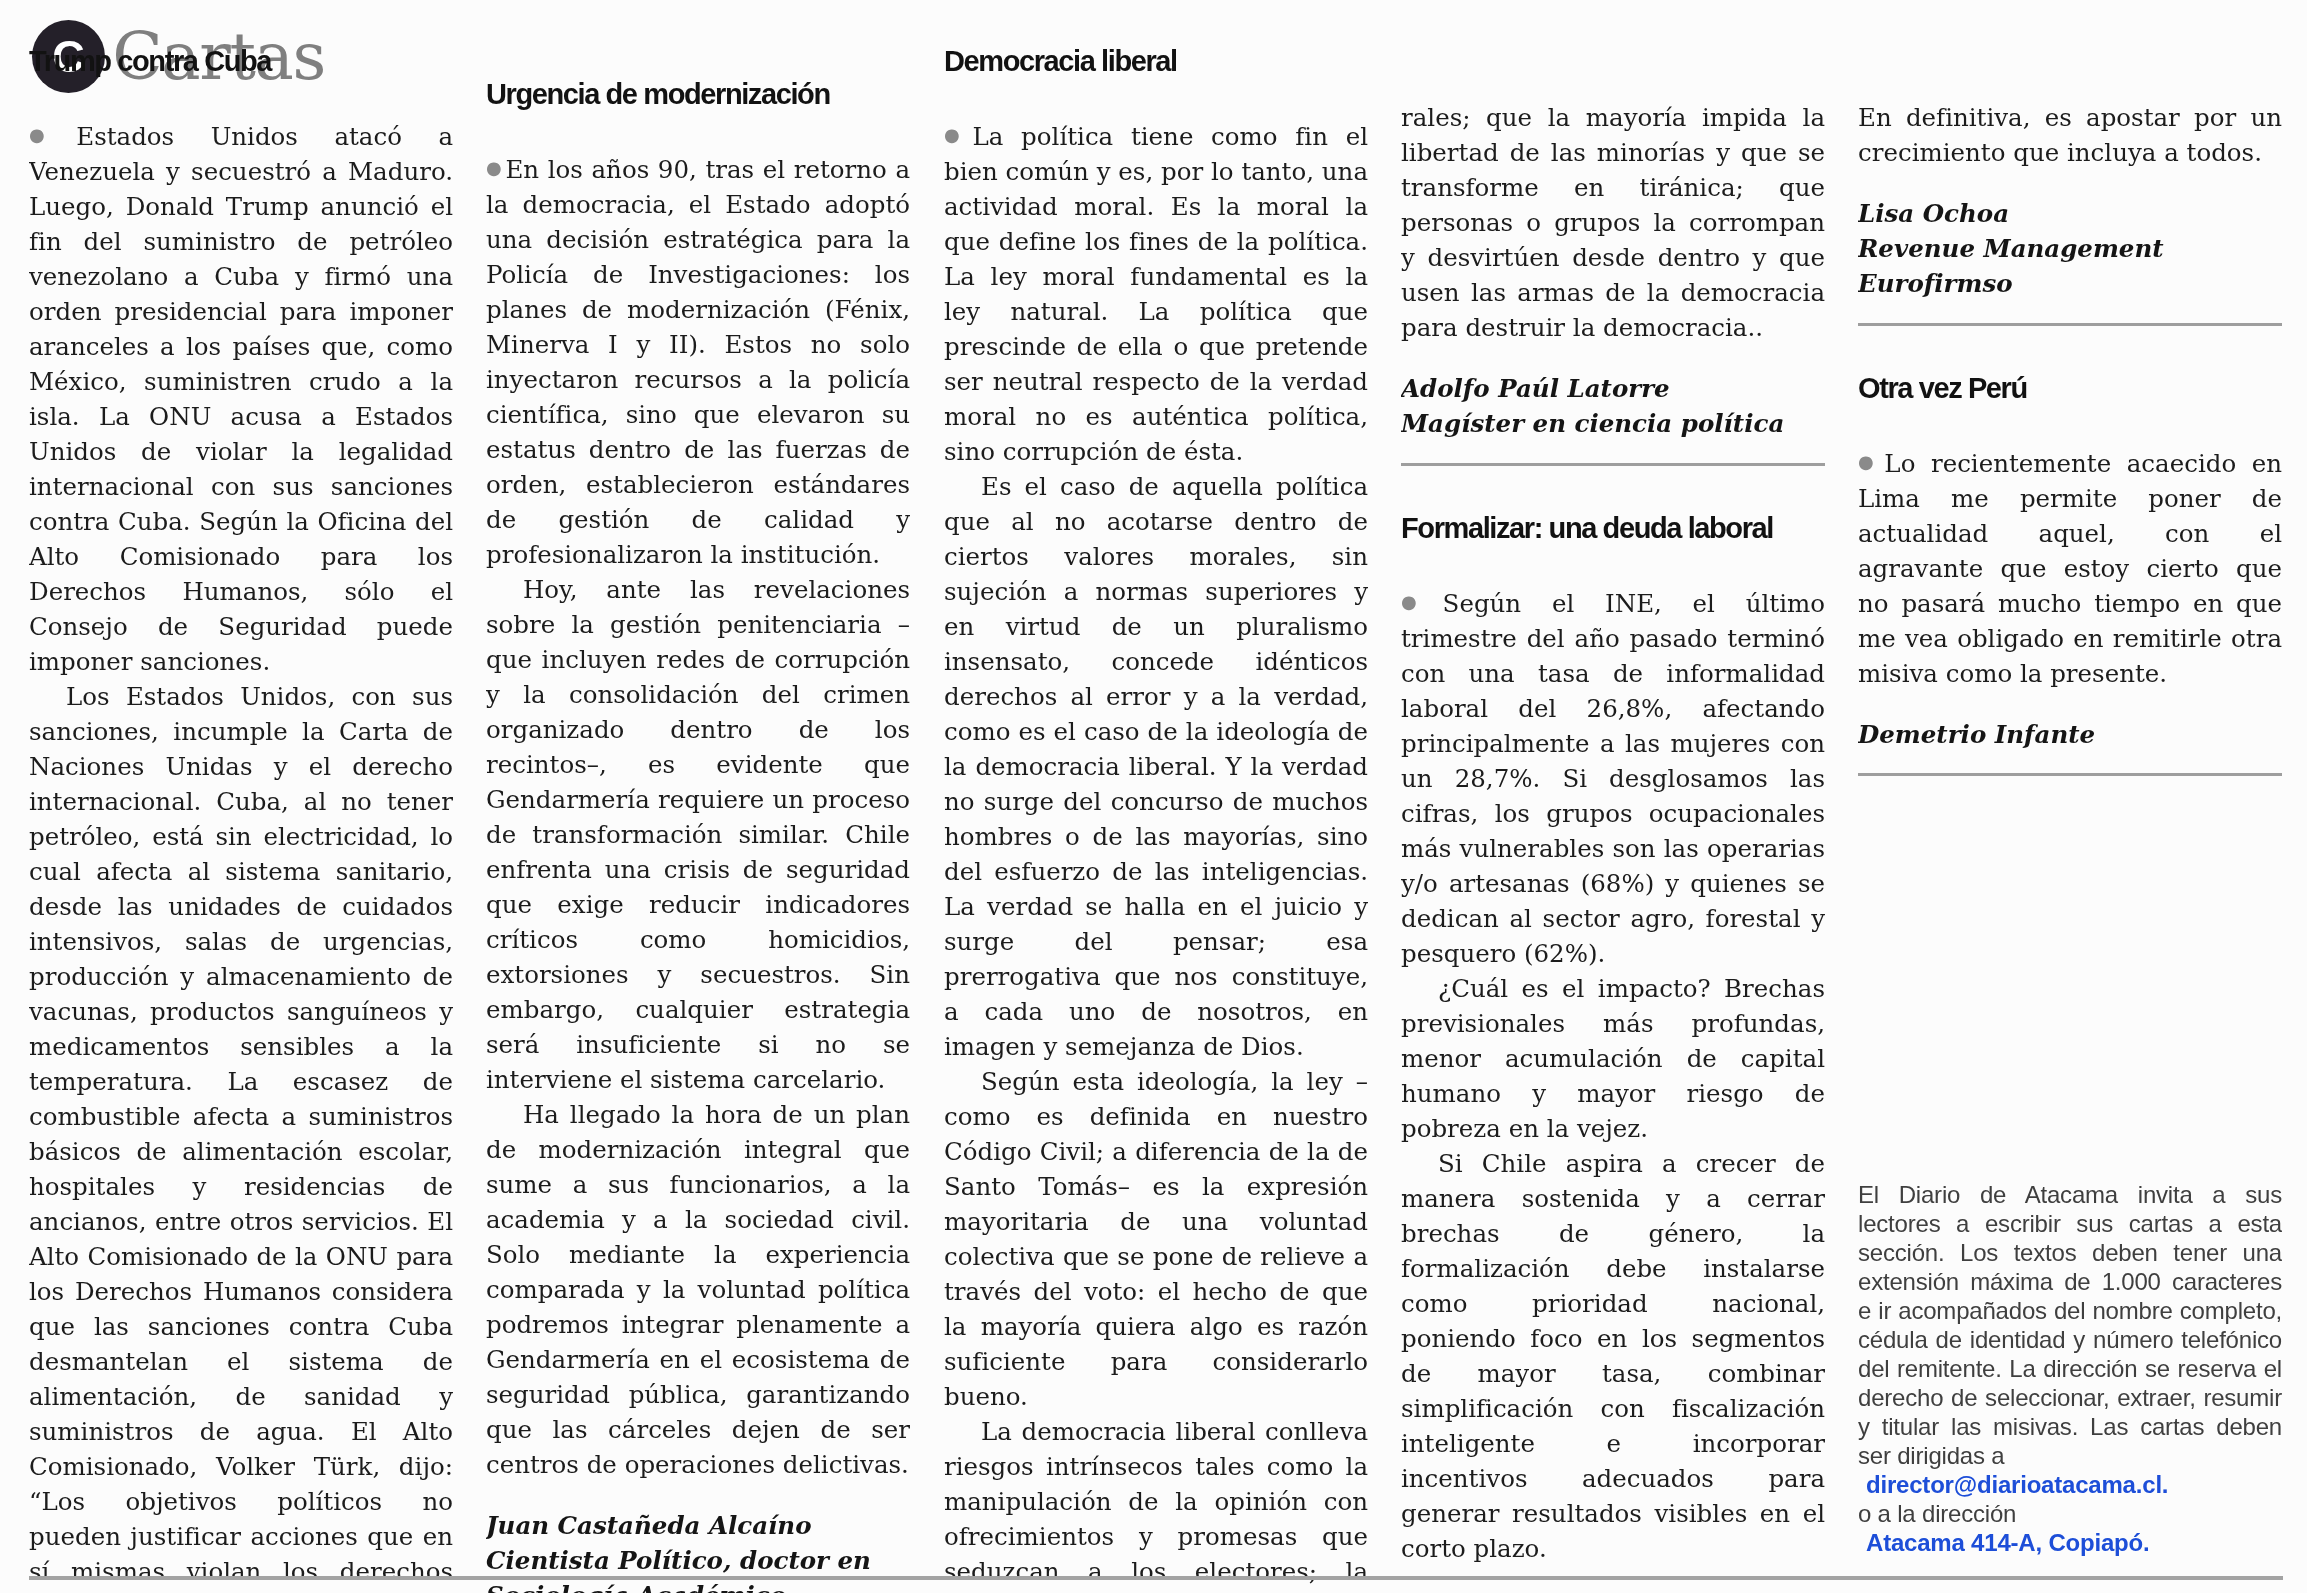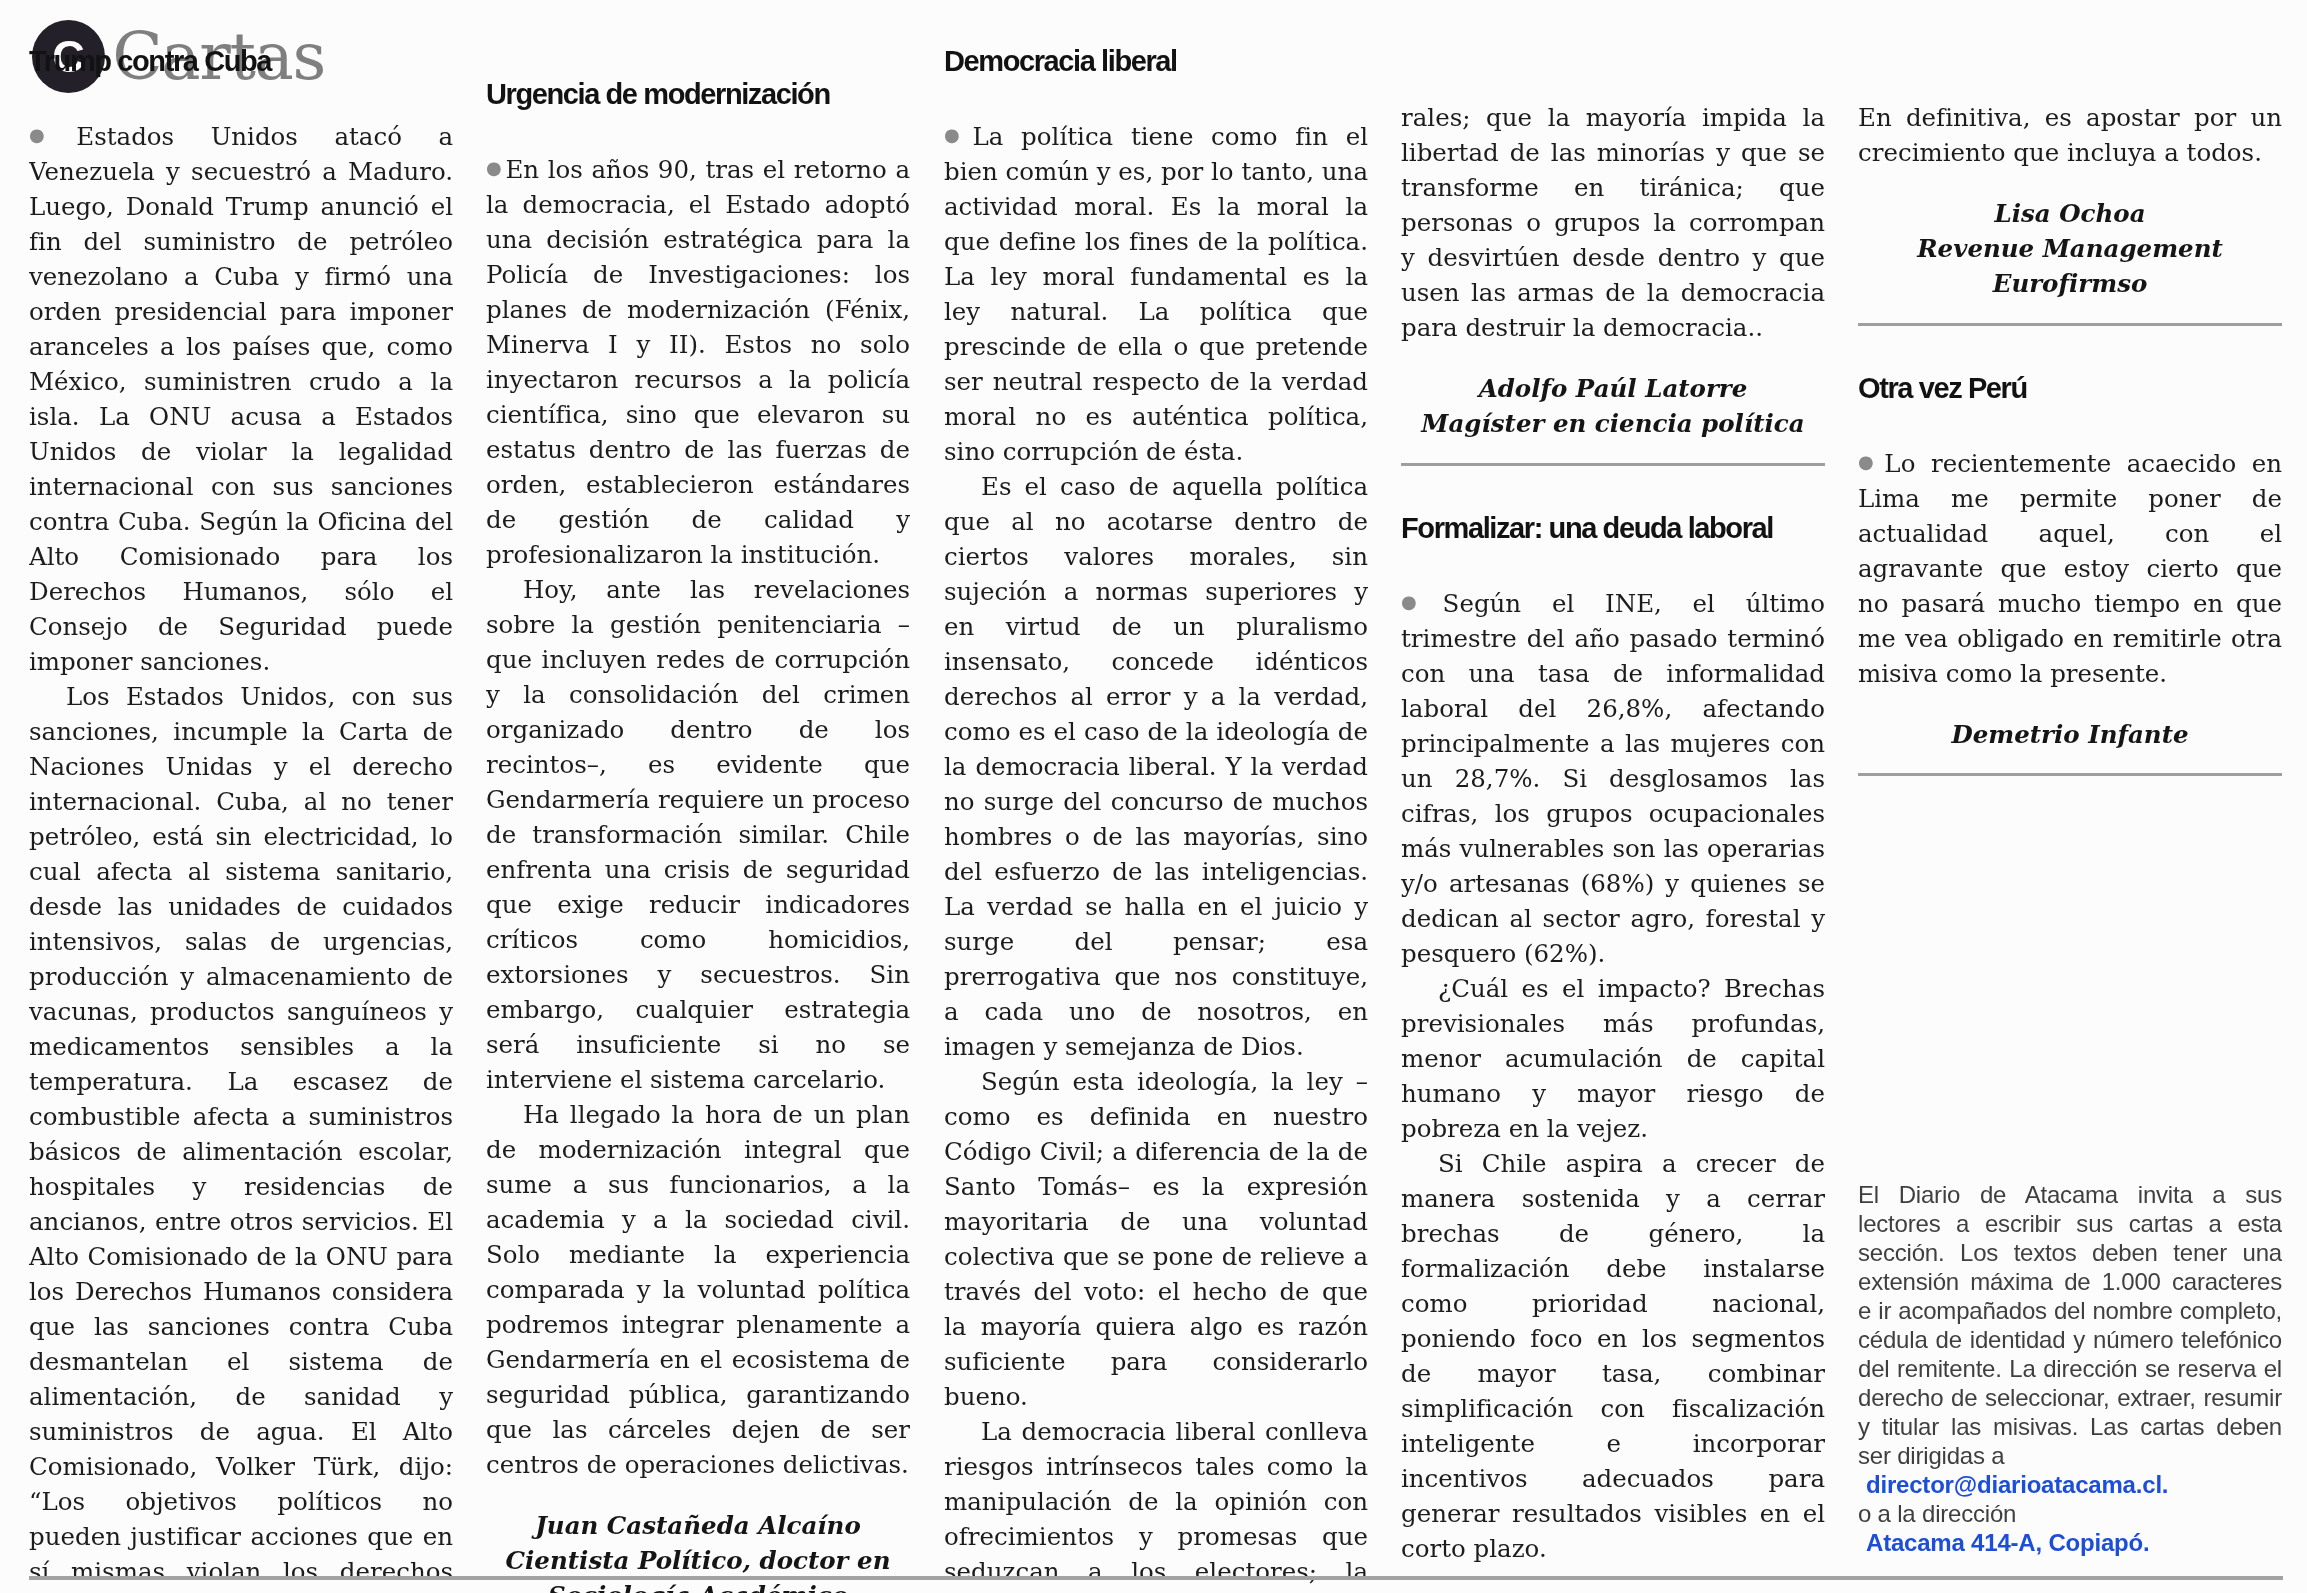--- a/index.html
+++ b/index.html
@@ -38,21 +38,21 @@
     font-size:29px; line-height:1.08; letter-spacing:-1.4px; color:#121212;
     margin:0 0 40px 0; white-space:nowrap;
   }
   .para {
     font-size:24.5px; line-height:35px; margin:0;
     text-align:justify; color:#1c1c1c;
   }
   .para.indent { text-indent:37px; }
   .bullet-icon { color:#8a8a8a; font-size:18px; margin-right:2.9px; vertical-align:3.6px; }
   .letter-signature {
-    margin:26px 0 18.7px 0; text-align:center;
+    margin:26px 0 18.7px 0; text-align:left;
     font-style:italic; font-weight:700; font-size:24.5px; line-height:35px; color:#151515;
   }
   .column-divider {
     border:0; border-top:3.6px solid #9e9e9e; margin:21.6px 0 47px 0;
   }
   
   .editor-note {
     position:absolute; left:0; right:0; bottom:37px;
     font-family:"Liberation Sans", sans-serif; color:#3f3f3f;
     font-size:24px; line-height:29px; letter-spacing:-0.2px;

